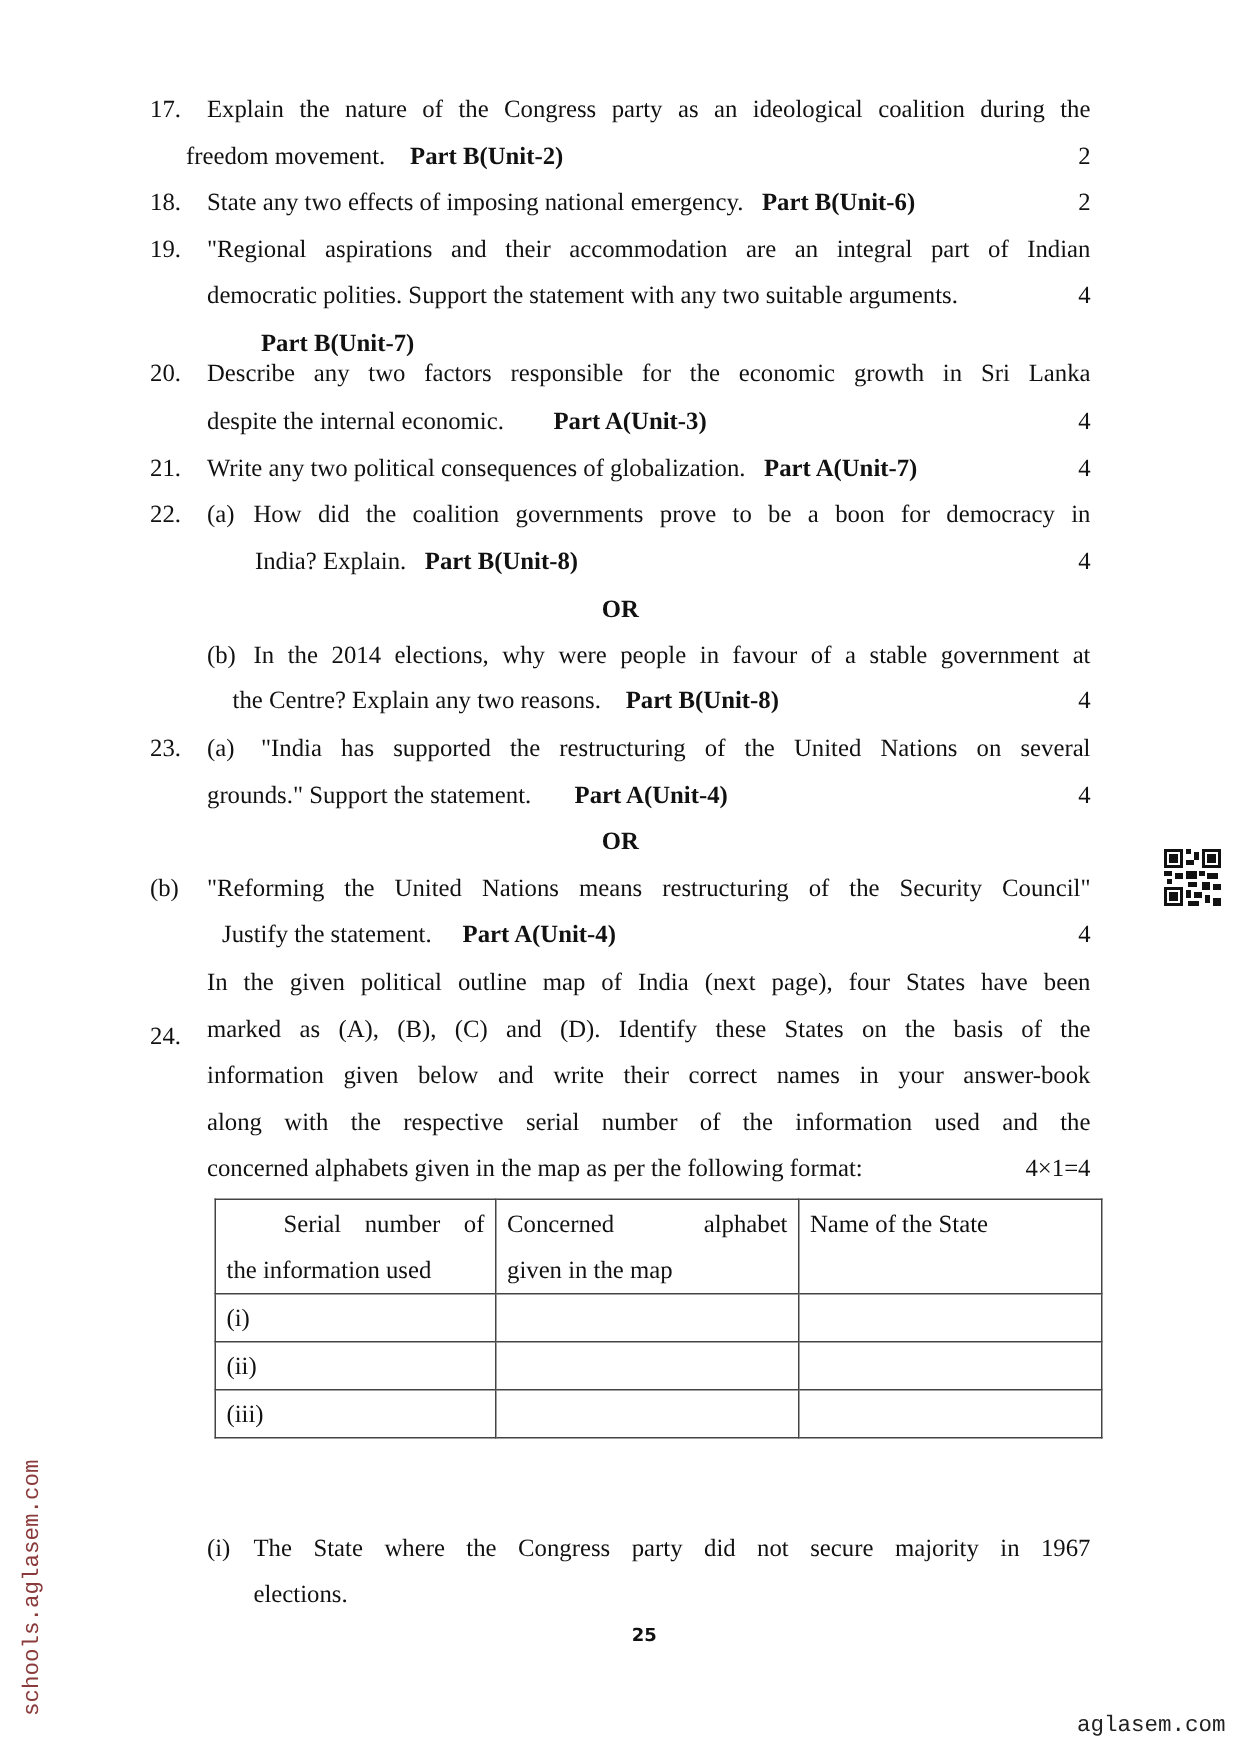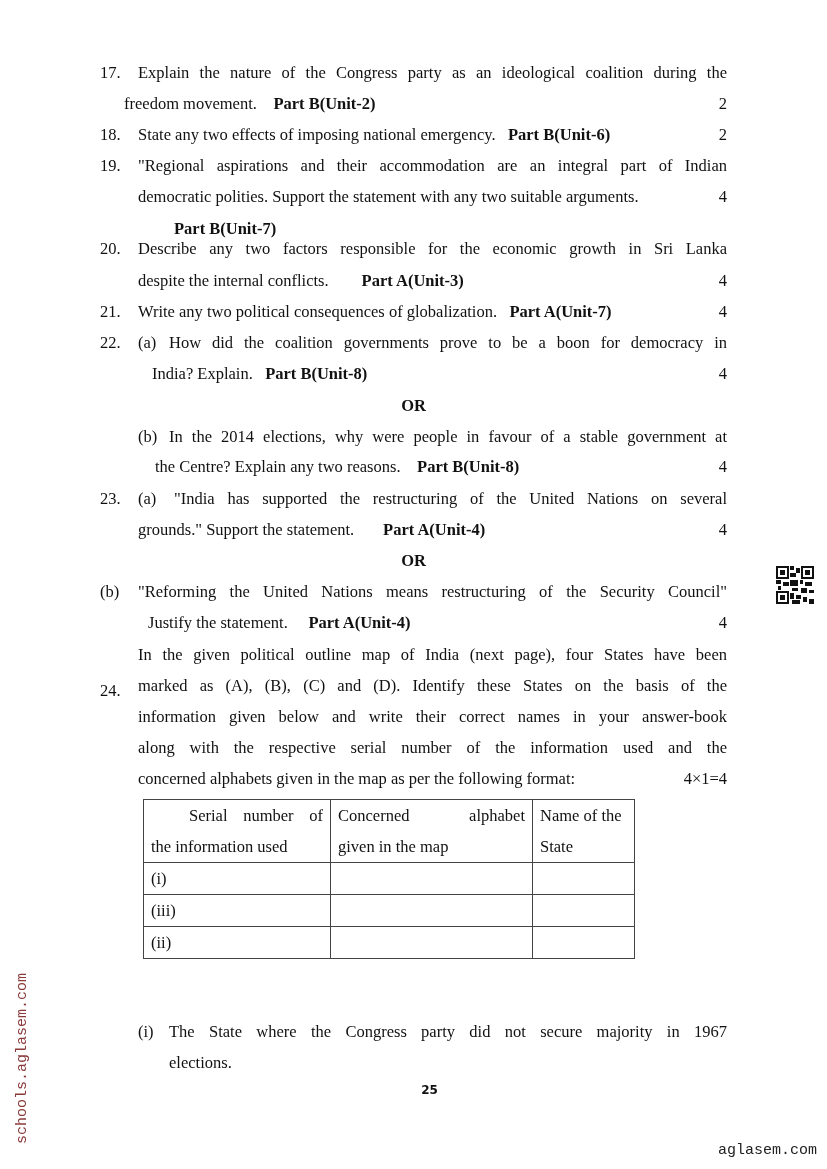--- a/index.html
+++ b/index.html
@@ -5,21 +5,21 @@
   html, body { margin:0; padding:0; background:#ffffff; }
   body { width:827px; height:1169px; position:relative; overflow:hidden;
          font-family:"Liberation Serif", serif; color:#111; font-size:16.5px; }
   .line { position:absolute; white-space:nowrap; line-height:20px; }
   .just { position:absolute; left:138px; width:589px; text-align:justify; text-align-last:justify; white-space:nowrap; line-height:20px; }
   .just2 { position:absolute; left:169px; width:558px; text-align:justify; text-align-last:justify; white-space:nowrap; line-height:20px; }
   .num { position:absolute; left:100px; line-height:20px; }
   .marks { position:absolute; left:709px; width:18px; text-align:right; line-height:20px; }
   b { font-weight:bold; }
   .or { position:absolute; left:0; width:827px; text-align:center; font-weight:bold; line-height:20px; }
-  table.fmt { position:absolute; left:143px; top:799px; width:492px; border-collapse:collapse; font-size:16.5px;border-radius:25px; }
+  table.fmt { position:absolute; left:143px; top:799px; width:592px; border-collapse:collapse; font-size:16.5px;border-radius:25px; }
   table.fmt td { border:1.3px solid #444; vertical-align:top; padding:0 7px; line-height:31px; }
   table.fmt tr.head td { height:62px; }
   table.fmt tr.row td { height:31px; }
   .hjust { text-align:justify; text-align-last:justify; }
   .pageno { position:absolute; left:0; width:827px; top:1083px; text-align:center; font-family:"DejaVu Sans", sans-serif; font-size:12px; font-weight:bold;padding-left:16px; }
   .wm-side { position:absolute; left:-78px; top:1050px; transform:rotate(-90deg); transform-origin:center;
              font-family:"Liberation Mono", monospace; color:#8a3a3a; font-size:15px; width:200px; text-align:center; }
   .wm-bottom { position:absolute; right:10px; top:1142px; font-family:"Liberation Mono", monospace; font-size:15px; color:#222; }
   .qr { position:absolute; left:776px; top:566px; width:38px; height:38px; }
 </style>
@@ -43,35 +43,35 @@
   <span class="num" style="top:156px">19.</span>
   <span class="just" style="top:156px">"Regional aspirations and their accommodation are an integral part of Indian</span>
   <span class="line" style="left:138px;top:187px">democratic polities. Support the statement with any two suitable arguments.</span>
   <span class="marks" style="top:187px">4</span>
   <b class="line" style="left:174px;top:219px">Part B(Unit-7)</b>
 </div>
 
 <div>
   <span class="num" style="top:239px">20.</span>
   <span class="just" style="top:239px">Describe any two factors responsible for the economic growth in Sri Lanka</span>
-  <span class="line" style="left:138px;top:271px"><span>despite the internal conflicts.</span>&nbsp;&nbsp;&nbsp;&nbsp;&nbsp;&nbsp;&nbsp;&nbsp;<b>Part A(Unit-3)</b></span>
+  <span class="line" style="left:138px;top:271px"><span>despite the internal economic.</span>&nbsp;&nbsp;&nbsp;&nbsp;&nbsp;&nbsp;&nbsp;&nbsp;<b>Part A(Unit-3)</b></span>
   <span class="marks" style="top:271px">4</span>
 </div>
 
 <div>
   <span class="num" style="top:302px">21.</span>
   <span class="line" style="left:138px;top:302px"><span>Write any two political consequences of globalization.</span>&nbsp;&nbsp;&nbsp;<b>Part A(Unit-7)</b></span>
   <span class="marks" style="top:302px">4</span>
 </div>
 
 <div>
   <span class="num" style="top:333px">22.</span>
   <span class="line" style="left:138px;top:333px">(a)</span>
   <span class="just2" style="top:333px">How did the coalition governments prove to be a boon for democracy in</span>
-  <span class="line" style="left:152px;top:364px"><span>India? Explain.</span>&nbsp;&nbsp;&nbsp;<b>Part B(Unit-8)</b></span>
+  <span class="line" style="left:170px;top:364px"><span>India? Explain.</span>&nbsp;&nbsp;&nbsp;<b>Part B(Unit-8)</b></span>
   <span class="marks" style="top:364px">4</span>
   <span class="or" style="top:396px">OR</span>
   <span class="line" style="left:138px;top:427px">(b)</span>
   <span class="just2" style="top:427px">In the 2014 elections, why were people in favour of a stable government at</span>
   <span class="line" style="left:155px;top:457px"><span>the Centre? Explain any two reasons.</span>&nbsp;&nbsp;&nbsp;&nbsp;<b>Part B(Unit-8)</b></span>
   <span class="marks" style="top:457px">4</span>
 </div>
 
 <div>
   <span class="num" style="top:489px">23.</span>
@@ -110,26 +110,26 @@
     <td>
       <div>Name of the State</div>
     </td>
   </tr>
   <tr class="row">
     <td>(i)</td>
     <td></td>
     <td></td>
   </tr>
   <tr class="row">
-    <td>(iii)</td>
+    <td>(ii)</td>
     <td></td>
     <td></td>
   </tr>
   <tr class="row">
-    <td>(ii)</td>
+    <td>(iii)</td>
     <td></td>
     <td></td>
   </tr>
 </tbody>
   </table>
 
 <div>
   <span class="line" style="left:138px;top:1022px">(i)</span>
   <span class="just2" style="top:1022px">The State where the Congress party did not secure majority in 1967</span>
   <span class="line" style="left:169px;top:1053px">elections.</span>

